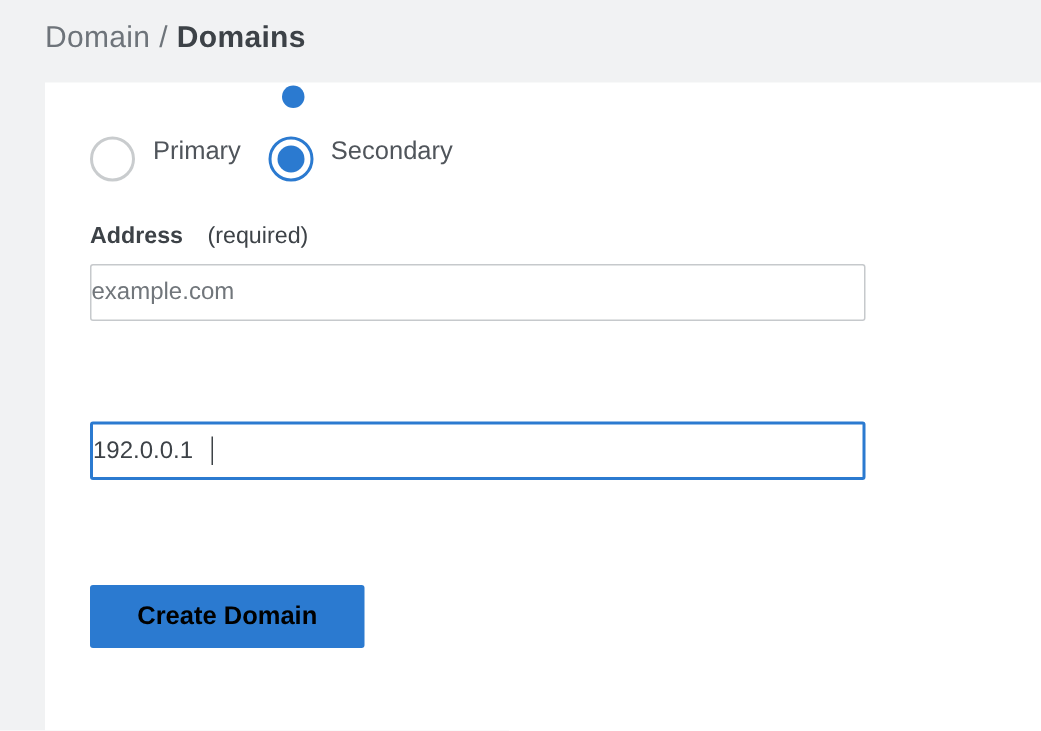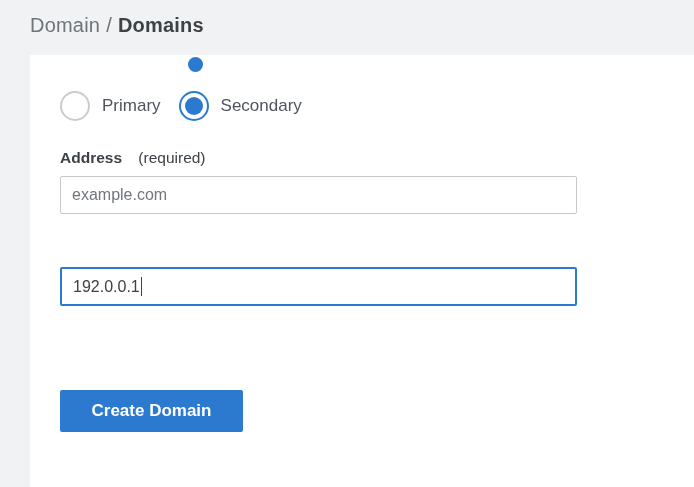--- a/index.html
+++ b/index.html
@@ -30,21 +30,21 @@
   .panel{
     position:absolute;left:30px;top:55px;right:0;bottom:0;
     background:var(--panel-bg);
   }
   .artifact-dot{
     position:absolute;left:158px;top:2px;width:15px;height:15px;
     border-radius:50%;background:var(--accent-blue);
   }
   .radio-row{
     position:absolute;left:30px;top:36px;
-    display:flex;align-items:center;
+    display:flex;
   }
   .radio{
     width:30px;height:30px;border-radius:50%;
     border:2px solid var(--radio-border);background:#fff;
     position:relative;cursor:pointer;flex:0 0 auto;
   }
   .radio.selected{border-color:var(--accent-blue);}
   .radio.selected::after{
     content:"";position:absolute;left:50%;top:50%;
     width:18px;height:18px;border-radius:50%;
@@ -60,41 +60,41 @@
     font-size:15.5px;color:var(--text-dark);
   }
   .field-label .lbl{font-weight:bold;}
   .field-label .req{font-weight:normal;margin-left:12px;}
   .label-domain{top:94px;}
   .label-ip{top:184px;}
   .text-input{
     position:absolute;left:30px;width:517px;height:38px;
     border:1px solid var(--input-border);border-radius:2px;
     background:#fff;font-family:"Liberation Sans", sans-serif;
-    font-size:16px;color:var(--text-dark);padding:0 11px;outline:none;
+    font-size:16px;color:var(--text-dark);padding:0 0;outline:none;
   }
   .text-input::placeholder{color:var(--placeholder-gray);opacity:1;}
   .input-domain{top:121px;}
-  .ip-wrap{position:absolute;left:30px;top:212px;width:517px;height:27px;}
+  .ip-wrap{position:absolute;left:30px;top:226px;width:517px;height:27px;}
   .input-ip{
     position:absolute;left:0;top:0;width:517px;height:39px;
     border:2px solid var(--accent-blue);
   }
   .caret{
     position:absolute;left:81px;top:10px;width:1px;height:19px;
     background:var(--text-dark);
   }
   .add-ip-link{
     position:absolute;left:30px;top:266px;
     font-size:17px;font-weight:bold;color:var(--link-blue);
     text-decoration:none;cursor:pointer;
   }
   .submit-btn{
     position:absolute;left:30px;top:335px;width:183px;height:42px;
-    background:var(--accent-blue);color:#ffffff;border:none;border-radius:2px;
+    background:var(--accent-blue);color:#000000;border:none;border-radius:2px;
     font-family:"Liberation Sans", sans-serif;
     font-size:17px;font-weight:bold;cursor:pointer;
   }
 </style>
 </head>
 <body>
 
 <div class="breadcrumb">
   <a href="#" class="crumb-link">Domain</a><span class="sep">/</span><span class="current">Domains</span>
 </div>

